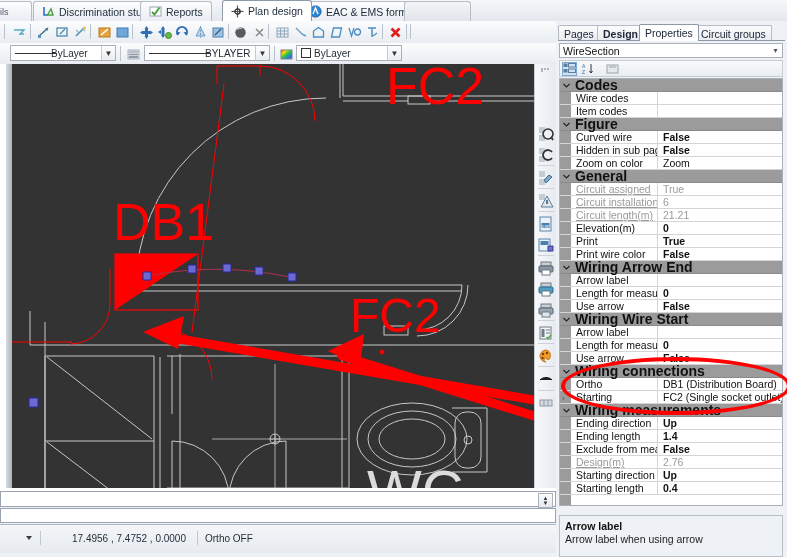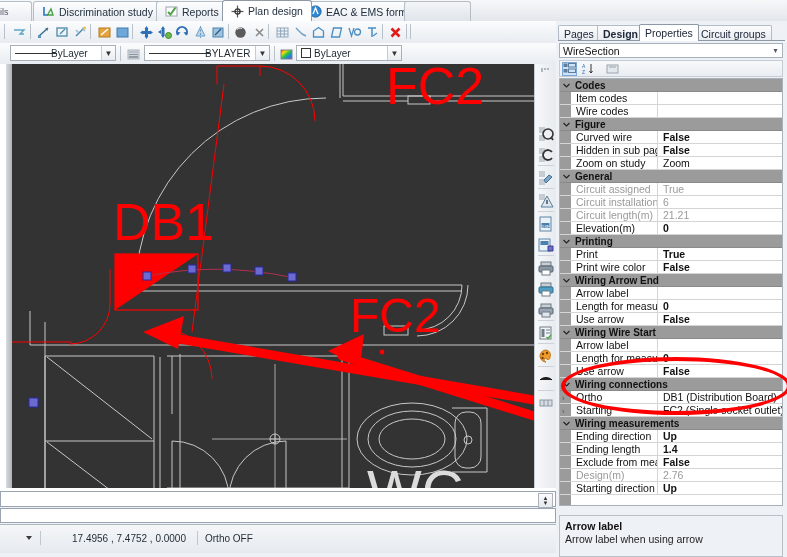--- a/index.html
+++ b/index.html
@@ -108,28 +108,28 @@
   .ptb.on{background:#cfe3f7;border:1px solid #7ba7d7;box-sizing:border-box;}
 
   .grid{position:absolute;left:3px;top:57px;width:224px;height:428px;
     background:#fff;border:1px solid #a8b0ba;box-sizing:border-box;overflow:hidden;}
   .gutter{position:absolute;left:0;top:0;width:11px;height:428px;background:#9b9b9b;}
 
   .grow{position:relative;height:13px;box-sizing:border-box;
     border-bottom:1px solid #d5d5d5;display:flex;align-items:center;}
   .grow.cat{background:#9b9b9b;color:#000;font-weight:bold;
     border-bottom:1px solid #8a8a8a;}
-  .grow.cat .catname{margin-left:15px;font-size:10px;color:#111;}
+  .grow.cat .catname{margin-left:15px;font-size:14px;color:#111;}
   .chev{position:absolute;left:3px;top:3px;width:7px;height:7px;}
   .expand{position:absolute;left:2px;top:3px;font-size:8px;color:#555;}
   .gname{position:absolute;left:11px;top:0;width:87px;height:12px;
     padding-left:5px;box-sizing:border-box;font-size:10.5px;color:#111;
     display:flex;align-items:center;overflow:hidden;white-space:nowrap;
     border-right:1px solid #d5d5d5;}
-  .gname.dim{color:#9a9a9a;}
+  .gname.dim{color:#9a9a9a;text-decoration:underline;}
   .gval{position:absolute;left:99px;top:0;right:0;height:12px;
     padding-left:4px;box-sizing:border-box;font-size:10.5px;color:#111;
     display:flex;align-items:center;overflow:hidden;white-space:nowrap;}
   .gval.b{font-weight:bold;}
   .gval.dim{color:#9a9a9a;font-weight:normal;}
 
   .helpbox{position:absolute;left:3px;top:494px;width:224px;height:42px;
     background:#eef1f5;border:1px solid #b8bfc7;box-sizing:border-box;padding:4px 5px;}
   .helptitle{font-size:10.5px;font-weight:bold;color:#111;margin-bottom:1px;}
   .helpdesc{font-size:10.5px;color:#222;}
@@ -153,21 +153,21 @@
     <div class="tab" style="left:33px;">
       <span class="ic">
         <svg width="13" height="13" viewBox="0 0 13 13">
           <path d="M2 2 L2 10 L6 10" stroke="#2a74c4" stroke-width="1.6" fill="none"></path>
           <path d="M5.5 10 L9 4 L11 10 Z" stroke="#4aa340" stroke-width="1.4" fill="none"></path>
         </svg>
       </span>
       <span>Discrimination study</span>
     </div>
 
-    <div class="tab" style="left:156px;">
+    <div class="tab" style="left:140px;">
       <span class="ic">
         <svg width="13" height="13" viewBox="0 0 13 13">
           <rect x="1" y="2" width="11" height="9" fill="#fff" stroke="#9aa4b0"></rect>
           <path d="M3 7 L5.5 9.5 L10.5 2.5" stroke="#4aa340" stroke-width="2" fill="none"></path>
         </svg>
       </span>
       <span>Reports</span>
     </div>
 
     <div class="tab active" style="left:222px;">
@@ -663,45 +663,45 @@
       <div id="gridbody" style="position:relative;">
           <div class="grow cat">
             <span class="chev">
               <svg width="7" height="7" viewBox="0 0 7 7">
                 <path d="M0.5 2 L3.5 5 L6.5 2" stroke="#222" stroke-width="1.1" fill="none"></path>
               </svg>
             </span>
             <span class="catname">Codes</span>
           </div>
           <div class="grow">
+            <span class="gname">Wire codes</span>
+            <span class="gval"></span>
+          </div>
+          <div class="grow">
             <span class="gname">Item codes</span>
-            <span class="gval"></span>
-          </div>
-          <div class="grow">
-            <span class="gname">Wire codes</span>
             <span class="gval"></span>
           </div>
           <div class="grow cat">
             <span class="chev">
               <svg width="7" height="7" viewBox="0 0 7 7">
                 <path d="M0.5 2 L3.5 5 L6.5 2" stroke="#222" stroke-width="1.1" fill="none"></path>
               </svg>
             </span>
             <span class="catname">Figure</span>
           </div>
           <div class="grow">
             <span class="gname">Curved wire</span>
             <span class="gval b">False</span>
           </div>
           <div class="grow">
             <span class="gname">Hidden in sub pages</span>
             <span class="gval b">False</span>
           </div>
           <div class="grow">
-            <span class="gname">Zoom on study</span>
+            <span class="gname">Zoom on color</span>
             <span class="gval">Zoom</span>
           </div>
           <div class="grow cat">
             <span class="chev">
               <svg width="7" height="7" viewBox="0 0 7 7">
                 <path d="M0.5 2 L3.5 5 L6.5 2" stroke="#222" stroke-width="1.1" fill="none"></path>
               </svg>
             </span>
             <span class="catname">General</span>
           </div>
@@ -714,28 +714,20 @@
             <span class="gval dim">6</span>
           </div>
           <div class="grow">
             <span class="gname dim">Circuit length(m)</span>
             <span class="gval dim">21.21</span>
           </div>
           <div class="grow">
             <span class="gname">Elevation(m)</span>
             <span class="gval b">0</span>
           </div>
-          <div class="grow cat">
-            <span class="chev">
-              <svg width="7" height="7" viewBox="0 0 7 7">
-                <path d="M0.5 2 L3.5 5 L6.5 2" stroke="#222" stroke-width="1.1" fill="none"></path>
-              </svg>
-            </span>
-            <span class="catname">Printing</span>
-          </div>
           <div class="grow">
             <span class="gname">Print</span>
             <span class="gval b">True</span>
           </div>
           <div class="grow">
             <span class="gname">Print wire color</span>
             <span class="gval b">False</span>
           </div>
           <div class="grow cat">
             <span class="chev">
@@ -816,20 +808,24 @@
             <span class="gval b">False</span>
           </div>
           <div class="grow">
             <span class="gname dim">Design(m)</span>
             <span class="gval dim">2.76</span>
           </div>
           <div class="grow">
             <span class="gname">Starting direction</span>
             <span class="gval b">Up</span>
           </div>
+          <div class="grow">
+            <span class="gname">Starting length</span>
+            <span class="gval b">0.4</span>
+          </div>
         </div>
     </div>
 
     <div class="helpbox">
       <div class="helptitle">Arrow label</div>
       <div class="helpdesc">Arrow label when using arrow</div>
     </div>
 
     <div class="redoval" style="left:5px;top:336px;width:222px;height:50px;"></div>
   </div>

